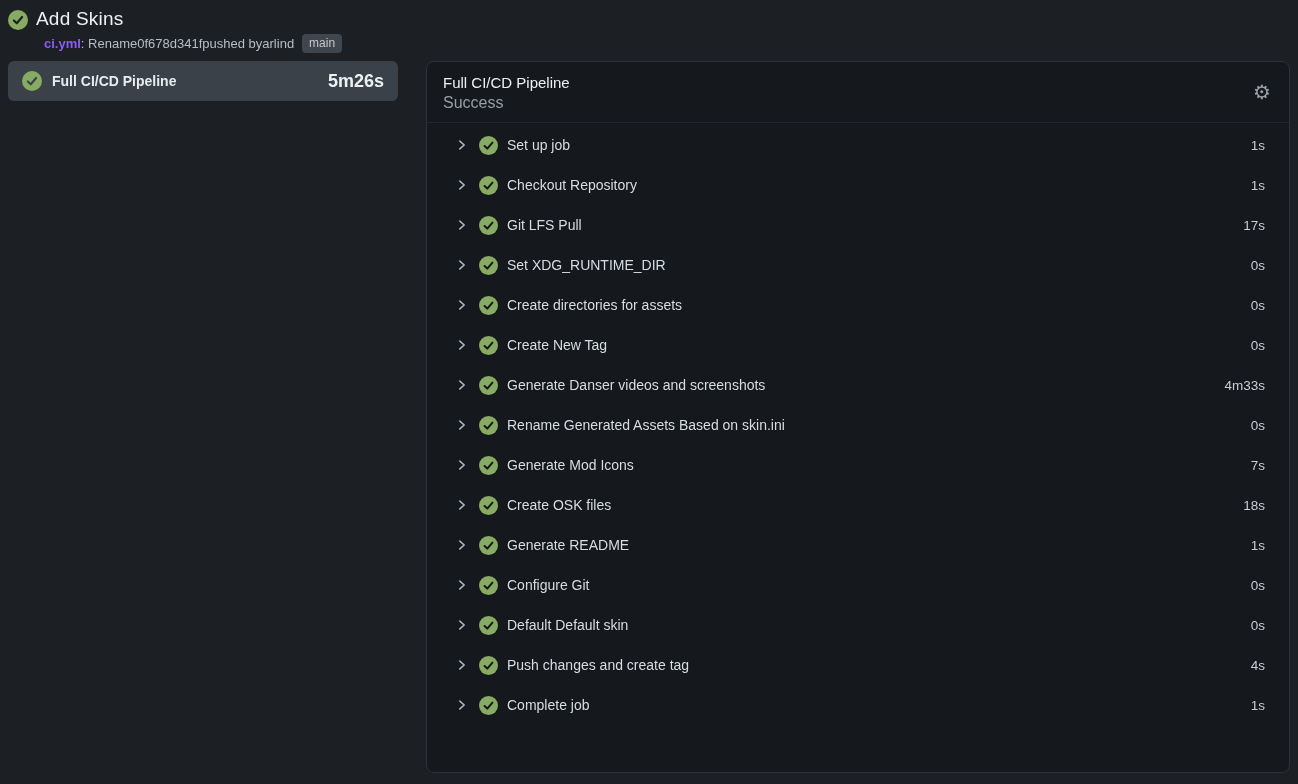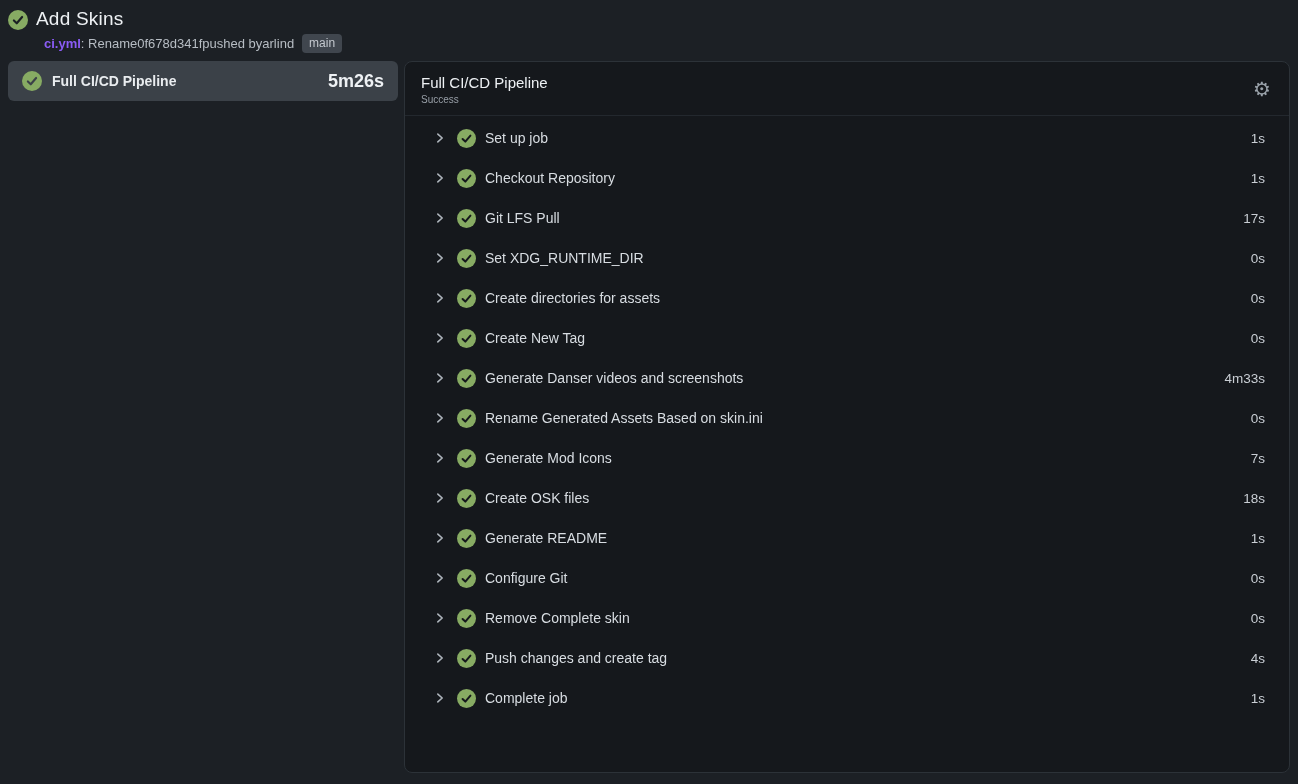--- a/index.html
+++ b/index.html
@@ -27,21 +27,21 @@
     margin-left: 8px;
     padding: 2px 7px 3px;
     font-size: 12px;
     color: #c3c8ce;
     background: #40464e;
     border-radius: 4px;
     line-height: 1.2;
   }
 
   
-  .content { display: flex; margin-top: 8px; padding: 0 8px; gap: 6px; align-items: flex-start; }
+  .content { display: flex; margin-top: 8px; padding: 0 8px; gap: 28px; align-items: flex-start; }
 
   
   .jobs-sidebar { width: 390px; flex: 0 0 390px; }
   .job-card {
     display: flex; align-items: center;
     height: 40px;
     padding: 0 14px;
     background: #3b4148;
     border-radius: 6px;
     cursor: pointer;
@@ -58,21 +58,21 @@
     border-radius: 8px;
     position: relative;
     overflow: hidden;
   }
   .job-panel-header {
     padding: 12px 16px 10px;
     border-bottom: 1px solid #23282e;
     position: relative;
   }
   .job-panel-title { font-size: 15px; font-weight: 500; color: #eef1f4; }
-  .job-panel-status { margin-top: 3px; font-size: 10px; color: #989fa7; }
+  .job-panel-status { margin-top: 3px; font-size: 16px; color: #989fa7; }
   .gear-button {
     position: absolute;
     right: 18px; top: 50%;
     transform: translateY(-50%);
     font-size: 20px;
     color: #9aa2aa;
     background: none; border: none;
     cursor: pointer;
     line-height: 1;
     font-family: "DejaVu Sans", sans-serif;
@@ -308,21 +308,21 @@
   <div class="step-row">
     <span class="chevron-icon">
       <svg width="14" height="14" viewBox="0 0 16 16">
         <path d="M5.5 3.5 L10.5 8 L5.5 12.5" fill="none" stroke="#aeb5bc" stroke-width="1.8" stroke-linecap="round" stroke-linejoin="round"></path>
       </svg>
     </span>
     <svg class="check-icon" viewBox="0 0 16 16">
       <circle cx="8" cy="8" r="8" fill="#87ab63"></circle>
       <path d="M4.7 8.4 L7 10.6 L11.3 5.6" fill="none" stroke="#15181c" stroke-width="1.7" stroke-linecap="round" stroke-linejoin="round"></path>
     </svg>
-    <span class="step-label">Remove Complete skin</span>
+    <span class="step-label">Default Default skin</span>
     <span class="step-duration">0s</span>
   </div>
 
 
   <div class="step-row">
     <span class="chevron-icon">
       <svg width="14" height="14" viewBox="0 0 16 16">
         <path d="M5.5 3.5 L10.5 8 L5.5 12.5" fill="none" stroke="#aeb5bc" stroke-width="1.8" stroke-linecap="round" stroke-linejoin="round"></path>
       </svg>
     </span>

